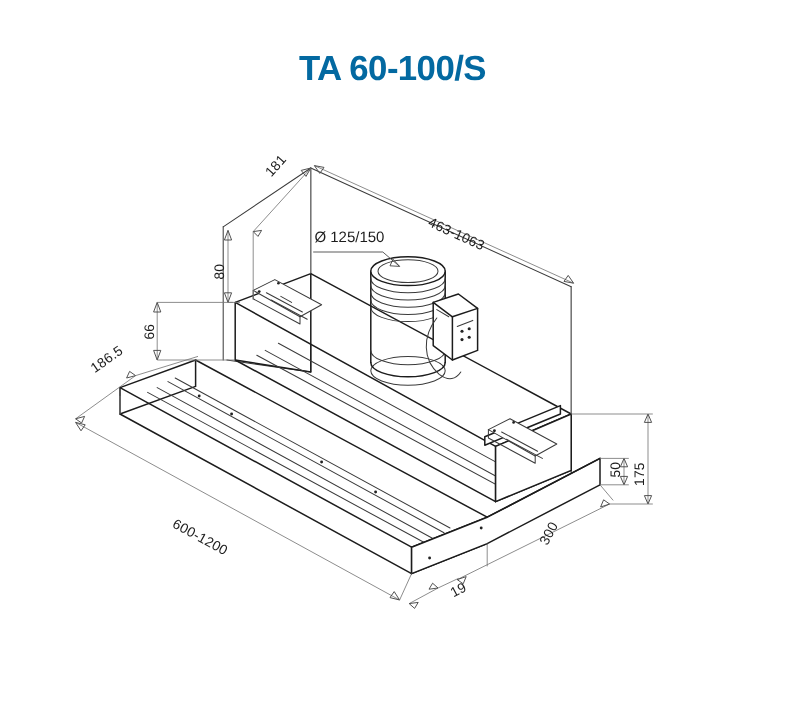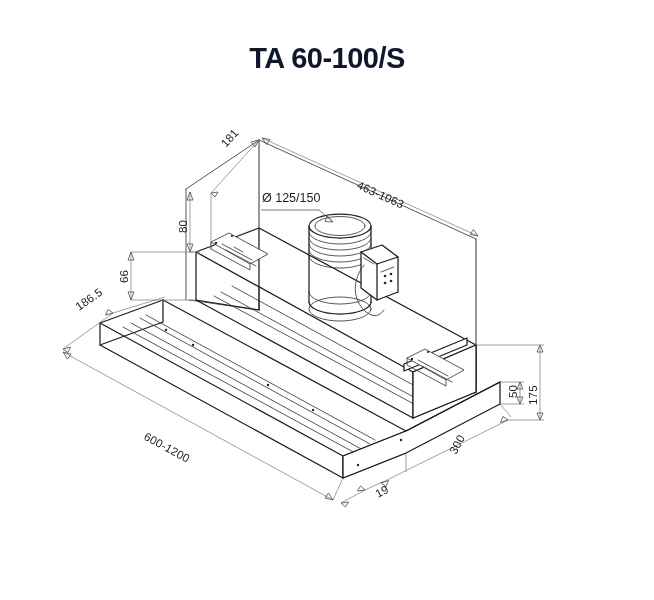--- a/index.html
+++ b/index.html
@@ -25,21 +25,21 @@
   .title {
     position: absolute;
     top: 42px;
     left: 0;
     width: 654px;
     text-align: center;
     font-family: "Liberation Sans", sans-serif;
     font-size: 29px;
     font-weight: bold;
     letter-spacing: -0.5px;
-    color: #0f172a;
+    color: #0369a1;
     white-space: nowrap;
   }
 
   .drawing-wrap {
     position: absolute;
     top: 0;
     left: 0;
     width: 654px;
     height: 600px;
   }

